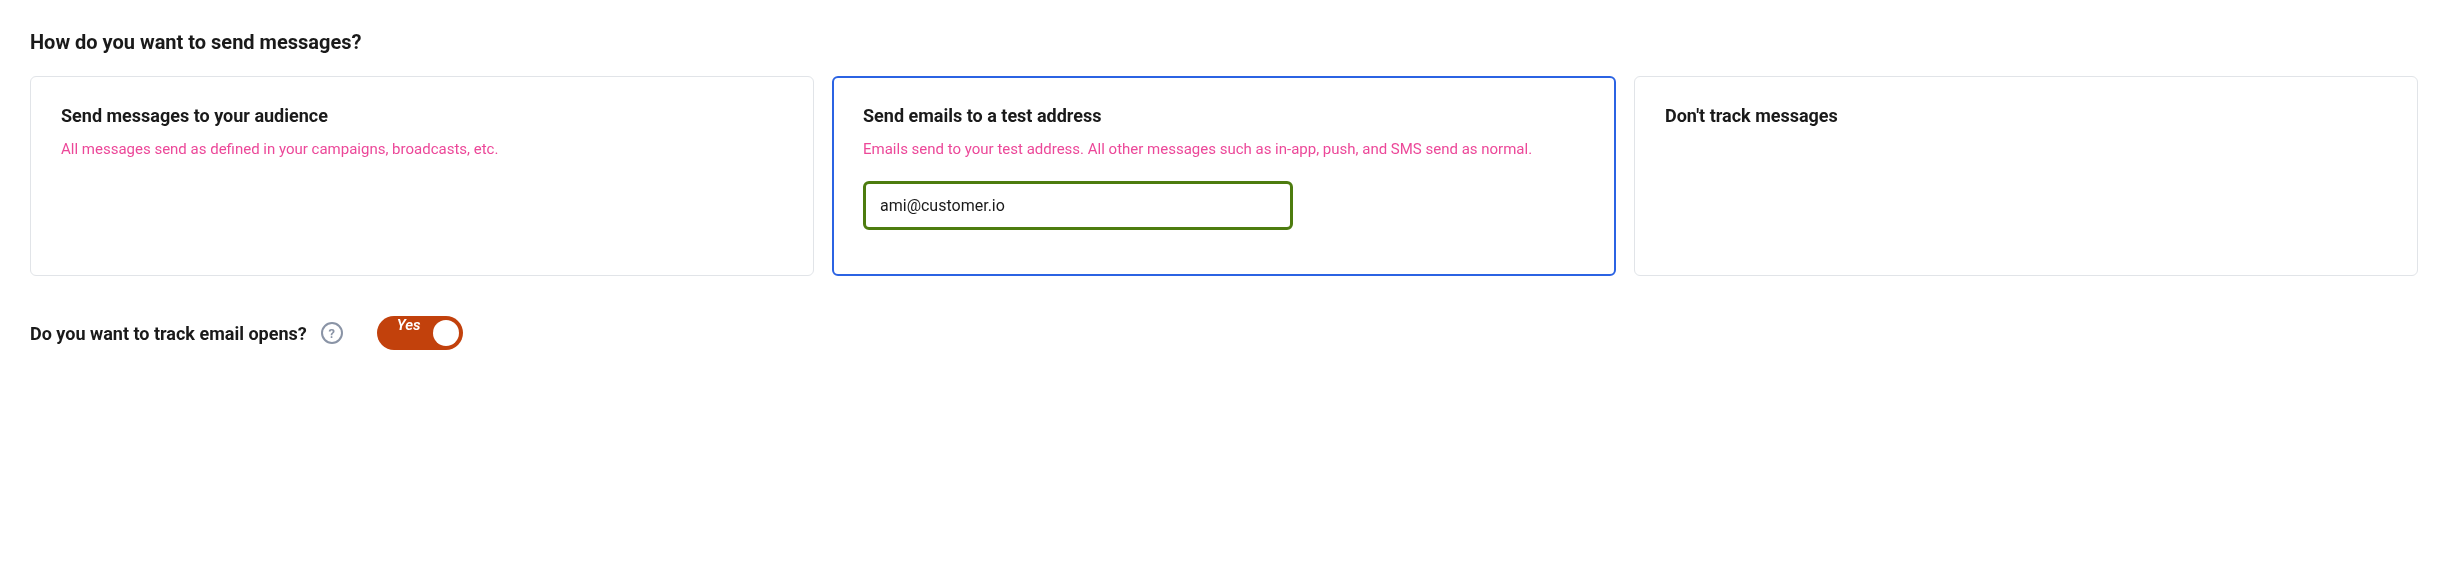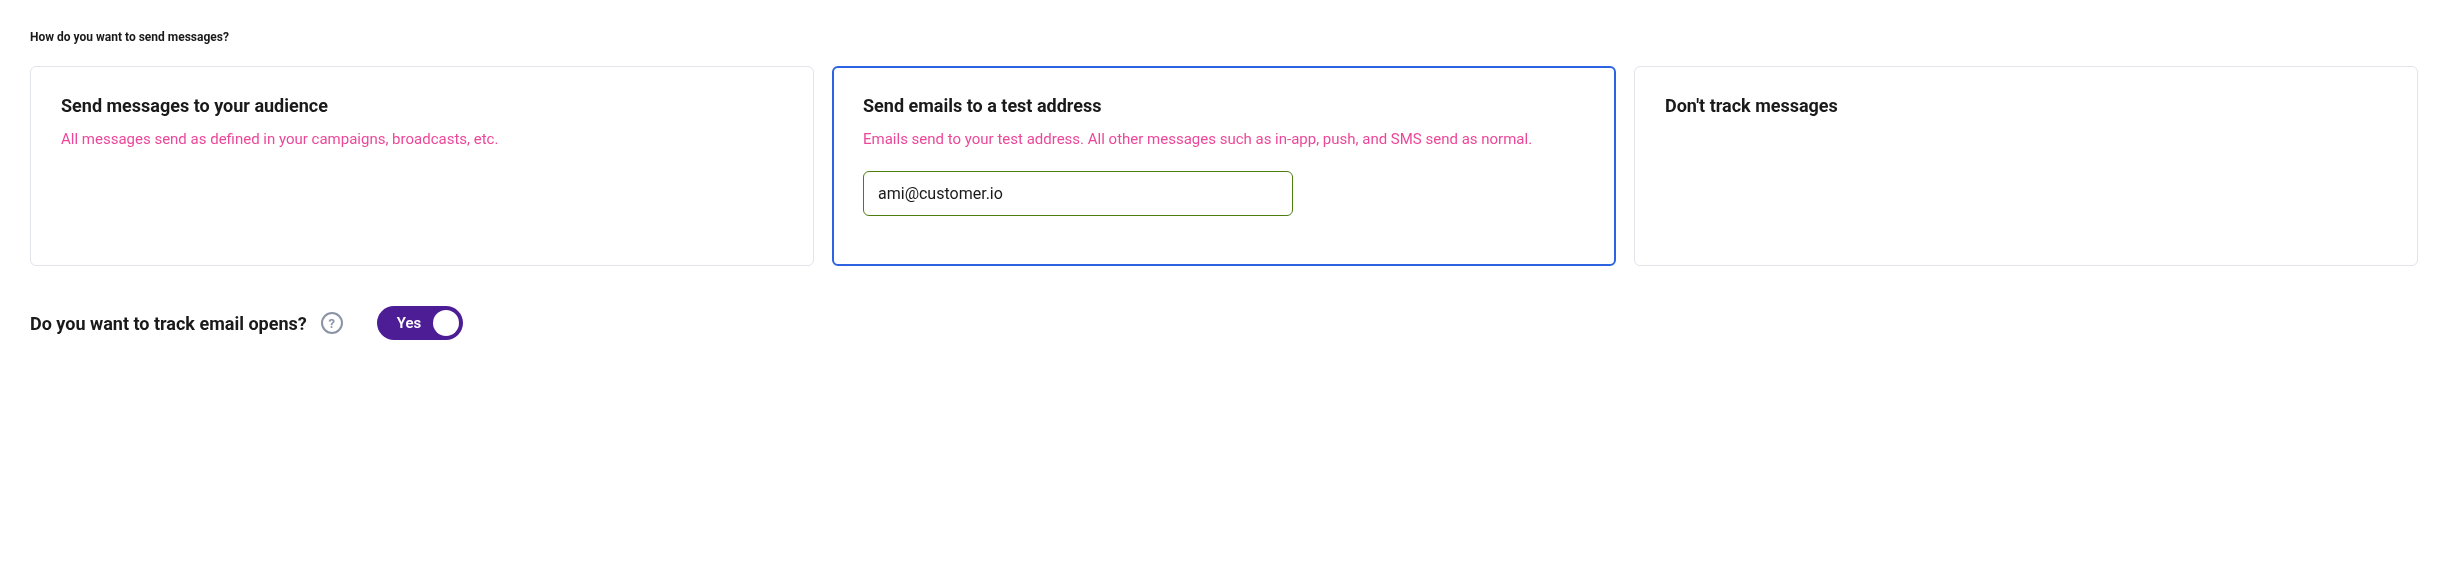--- a/index.html
+++ b/index.html
@@ -8,21 +8,21 @@
       padding: 0;
     }
     body {
       font-family: -apple-system, BlinkMacSystemFont, "Segoe UI", Roboto, Helvetica, Arial, sans-serif;
       background: #ffffff;
       padding: 30px;
       color: #1a1a1a;
       width: 2448px;
     }
     .section-heading {
-      font-size: 12px;
+      font-size: 20px;
       font-weight: 700;
       color: #1a1a1a;
       margin-bottom: 22px;
     }
     .cards-row {
       display: flex;
       gap: 18px;
       margin-bottom: 40px;
     }
     .card {
@@ -48,21 +48,21 @@
       font-size: 15px;
       color: #ec4899;
       line-height: 1.55;
     }
     .email-input {
       margin-top: 20px;
       width: 100%;
       max-width: 430px;
       font-size: 16px;
       padding: 12px 14px;
-      border: 1px solid #4d7c0f;
+      border: 3px solid #4d7c0f;
       border-radius: 6px;
       color: #1a1a1a;
       outline: none;
       font-family: inherit;
     }
     .track-row {
       display: flex;
       align-items: center;
       gap: 14px;
       margin-top: 31px;
@@ -81,27 +81,27 @@
       align-items: center;
       justify-content: center;
       color: #8a94a6;
       font-size: 13px;
       font-weight: 700;
     }
     .toggle {
       position: relative;
       width: 86px;
       height: 34px;
-      background: #4c1d95;
+      background: #c2410c;
       border-radius: 18px;
       display: flex;
-      align-items: center;
       cursor: pointer;
       padding: 0 6px;
       margin-left: 20px;
+      font-style: italic;
     }
     .toggle-label {
       color: #fff;
       font-size: 15px;
       font-weight: 600;
       margin-left: 14px;
     }
     .toggle-knob {
       position: absolute;
       right: 4px;

